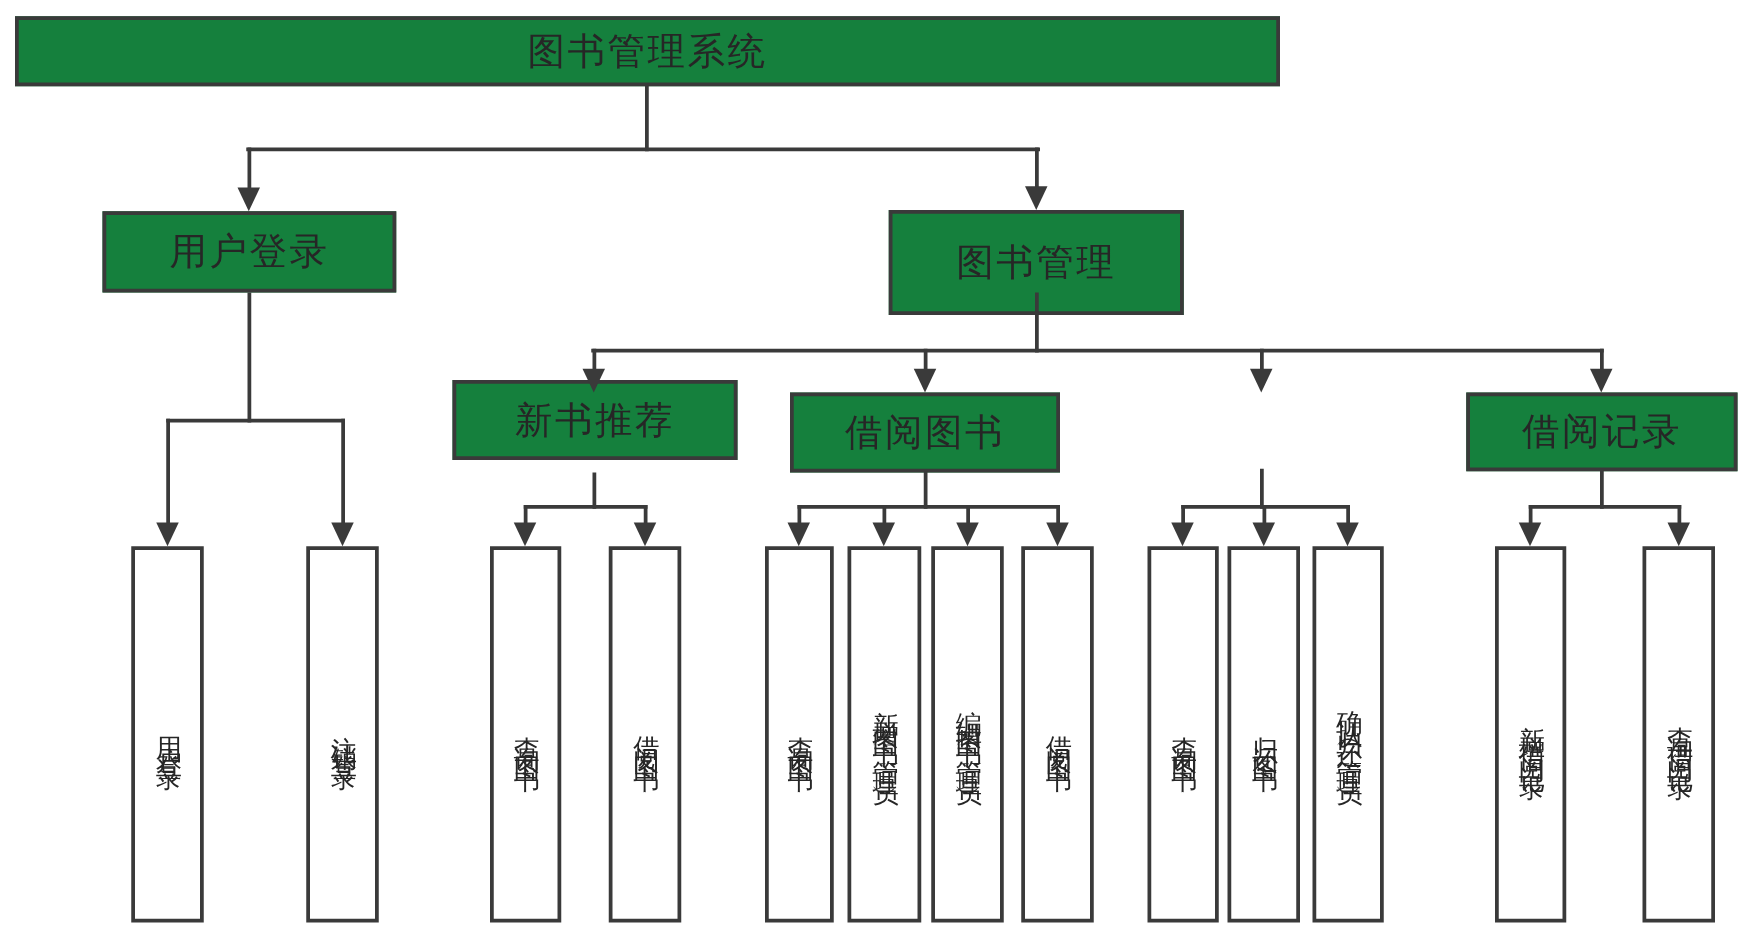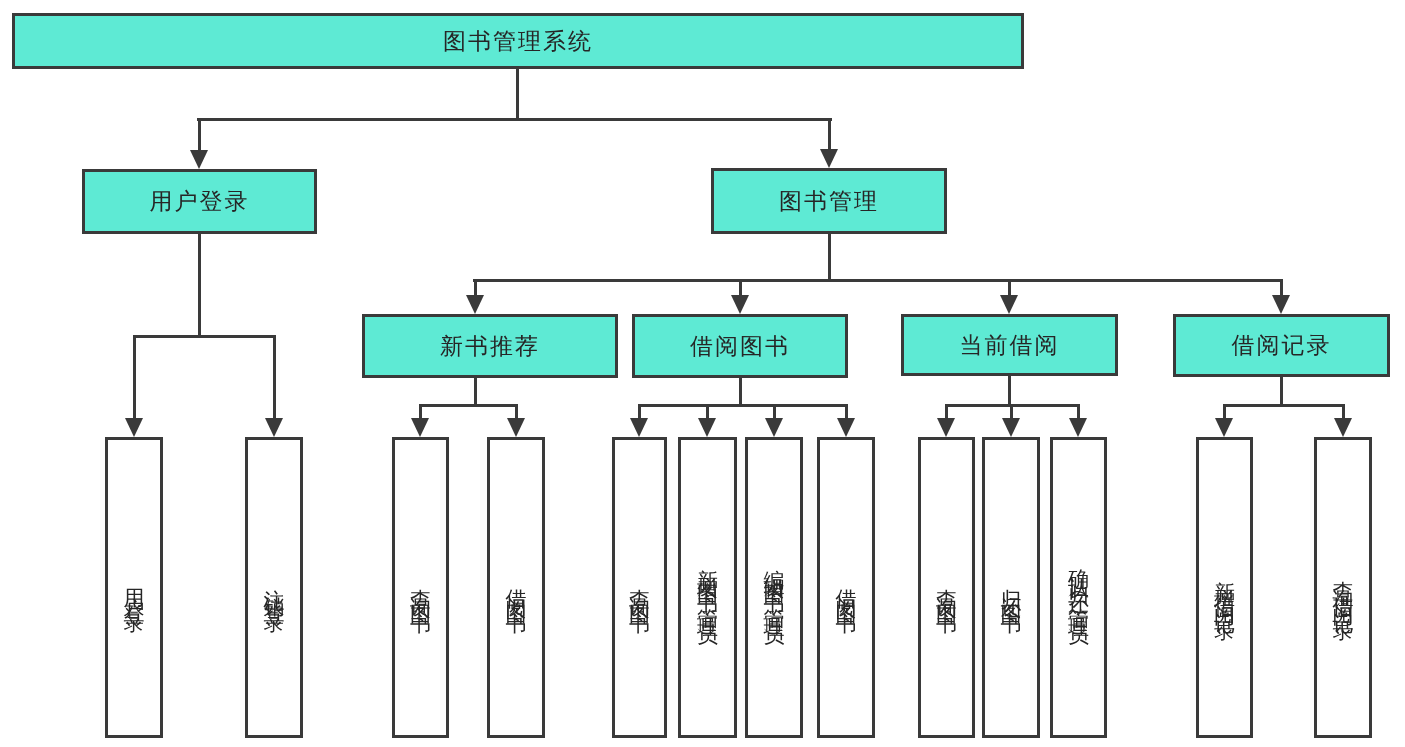--- a/index.html
+++ b/index.html
@@ -9,23 +9,23 @@
     --bg:#ffffff;
   }
   html,body{margin:0;padding:0;background:var(--bg);}
   body{font-family:"Liberation Sans","DejaVu Sans",sans-serif;}
   #canvas{position:relative;width:1405px;height:747px;background:var(--bg);overflow:hidden;}
 
   .hbox{
     position:absolute;
     box-sizing:border-box;
     border:3px solid var(--line);
-    background:#5eead4;
+    background:#15803d;
     display:flex;align-items:center;justify-content:center;
-    font-size:23px;color:var(--ink);letter-spacing:2px;text-align:center;
+    font-size:30px;color:var(--ink);letter-spacing:2px;text-align:center;
   }
   .leaf{
     position:absolute;
     top:437px;height:301px;
     box-sizing:border-box;
     border:3px solid var(--line);
     background:#fff;
     display:flex;align-items:center;justify-content:center;
   }
   .leaf span{
@@ -57,32 +57,29 @@
 
 <div id="canvas">
 
   <div class="hbox" style="left:12px;top:13px;width:1012px;height:56px">
     <span>图书管理系统</span>
   </div>
 
   <div class="hbox" style="left:82px;top:169px;width:235px;height:65px">
     <span>用户登录</span>
   </div>
-  <div class="hbox" style="left:711px;top:168px;width:236px;height:66px">
+  <div class="hbox" style="left:711px;top:168px;width:236px;height:84px">
     <span>图书管理</span>
   </div>
 
-  <div class="hbox" style="left:362px;top:314px;width:256px;height:64px">
+  <div class="hbox" style="left:362px;top:304px;width:228px;height:64px">
     <span>新书推荐</span>
   </div>
   <div class="hbox" style="left:632px;top:314px;width:216px;height:64px">
     <span>借阅图书</span>
-  </div>
-  <div class="hbox" style="left:901px;top:314px;width:217px;height:62px">
-    <span>当前借阅</span>
   </div>
   <div class="hbox" style="left:1173px;top:314px;width:217px;height:63px">
     <span>借阅记录</span>
   </div>
 
   <div class="leaf" style="left:105px;width:58px">
     <span>用户登录</span>
   </div>
   <div class="leaf" style="left:245px;width:58px">
     <span>注销登录</span>

